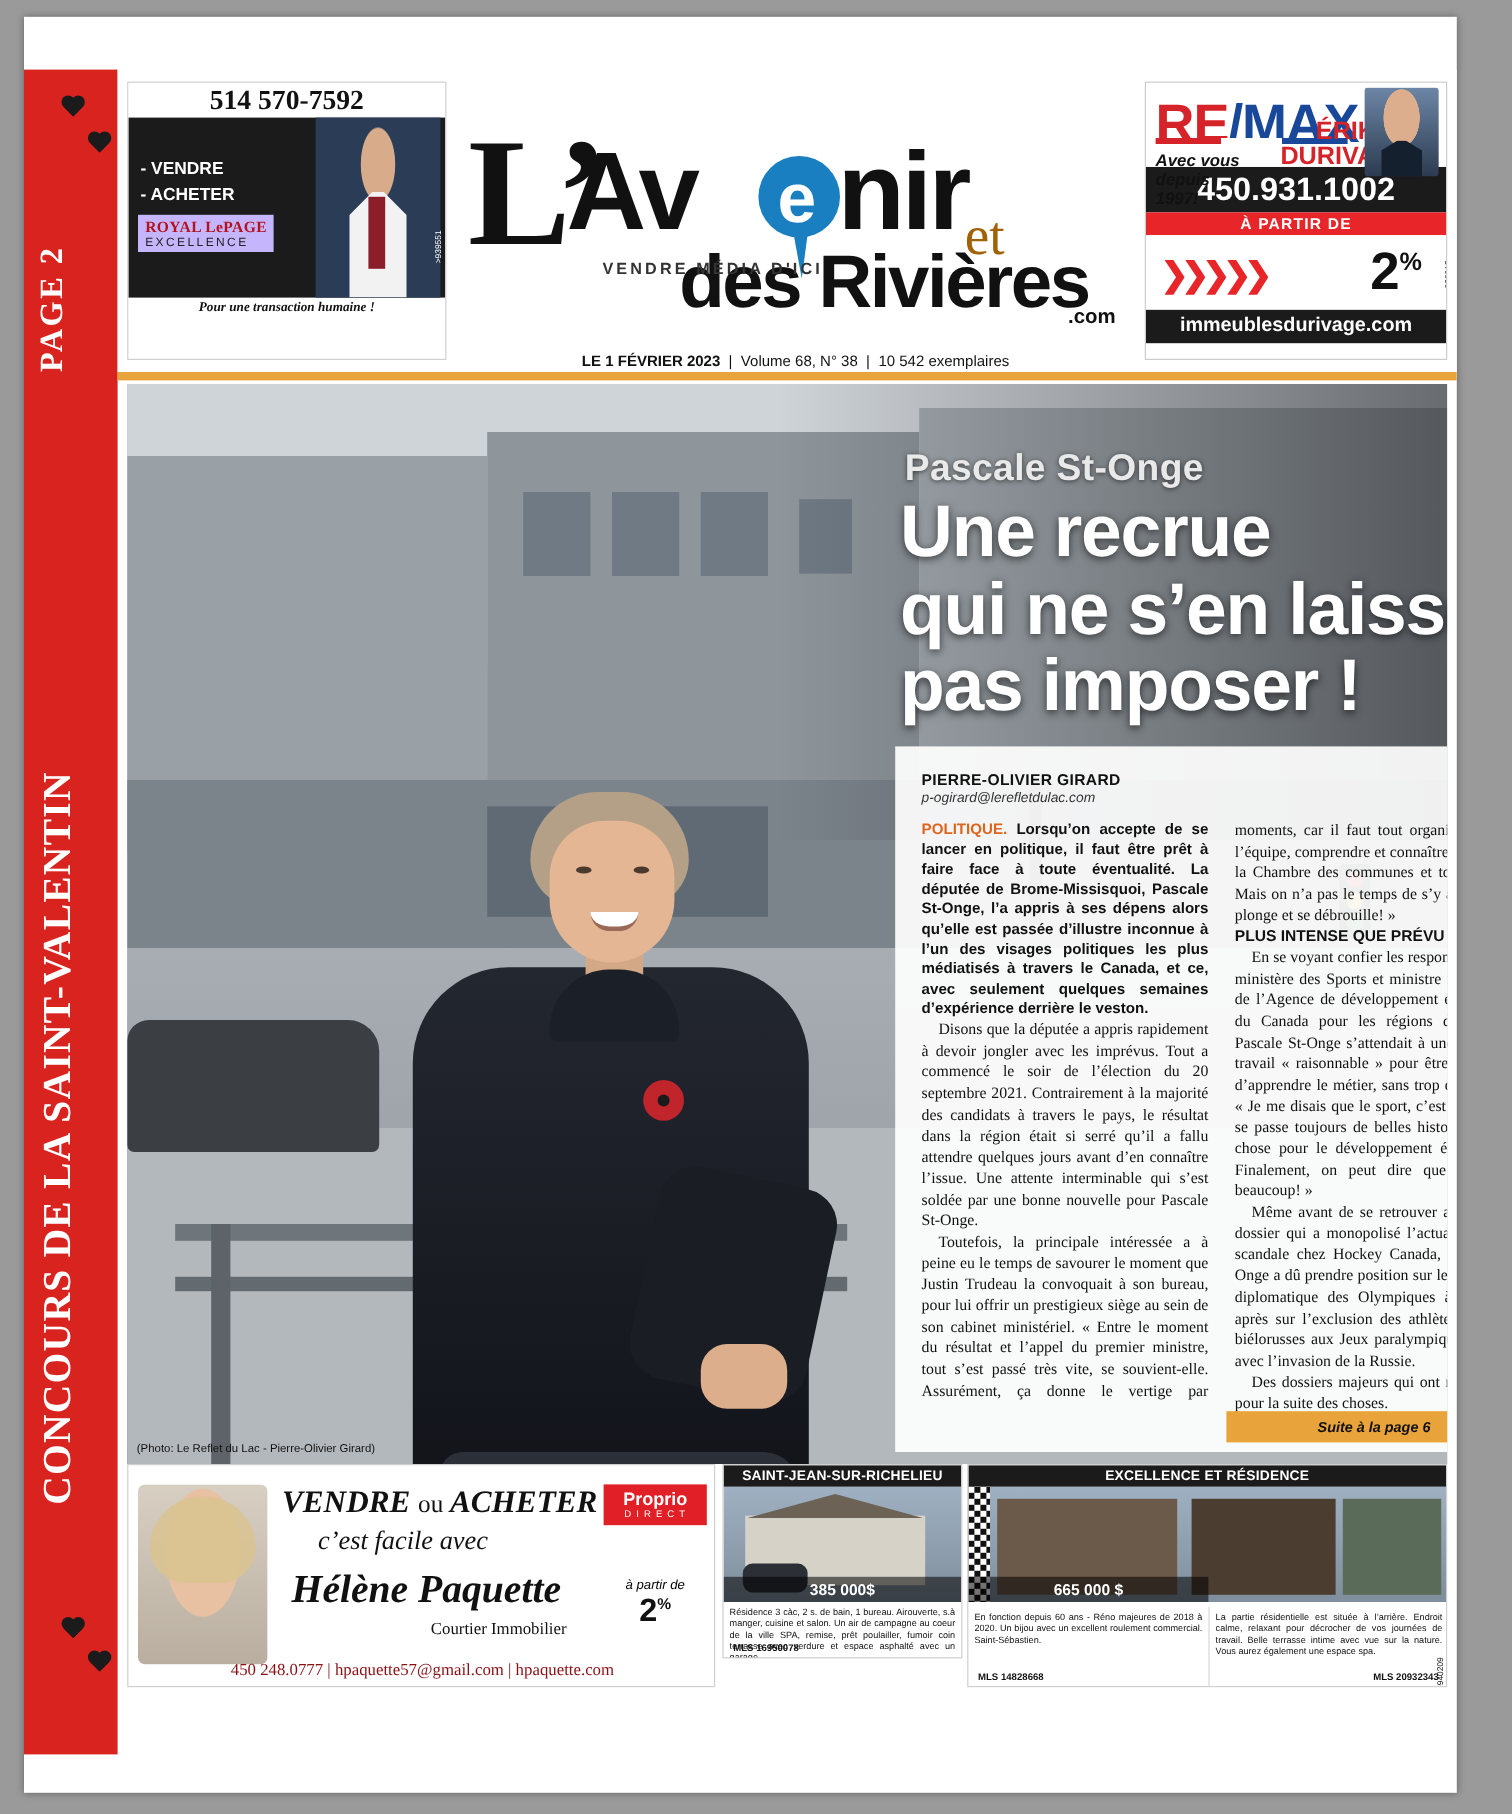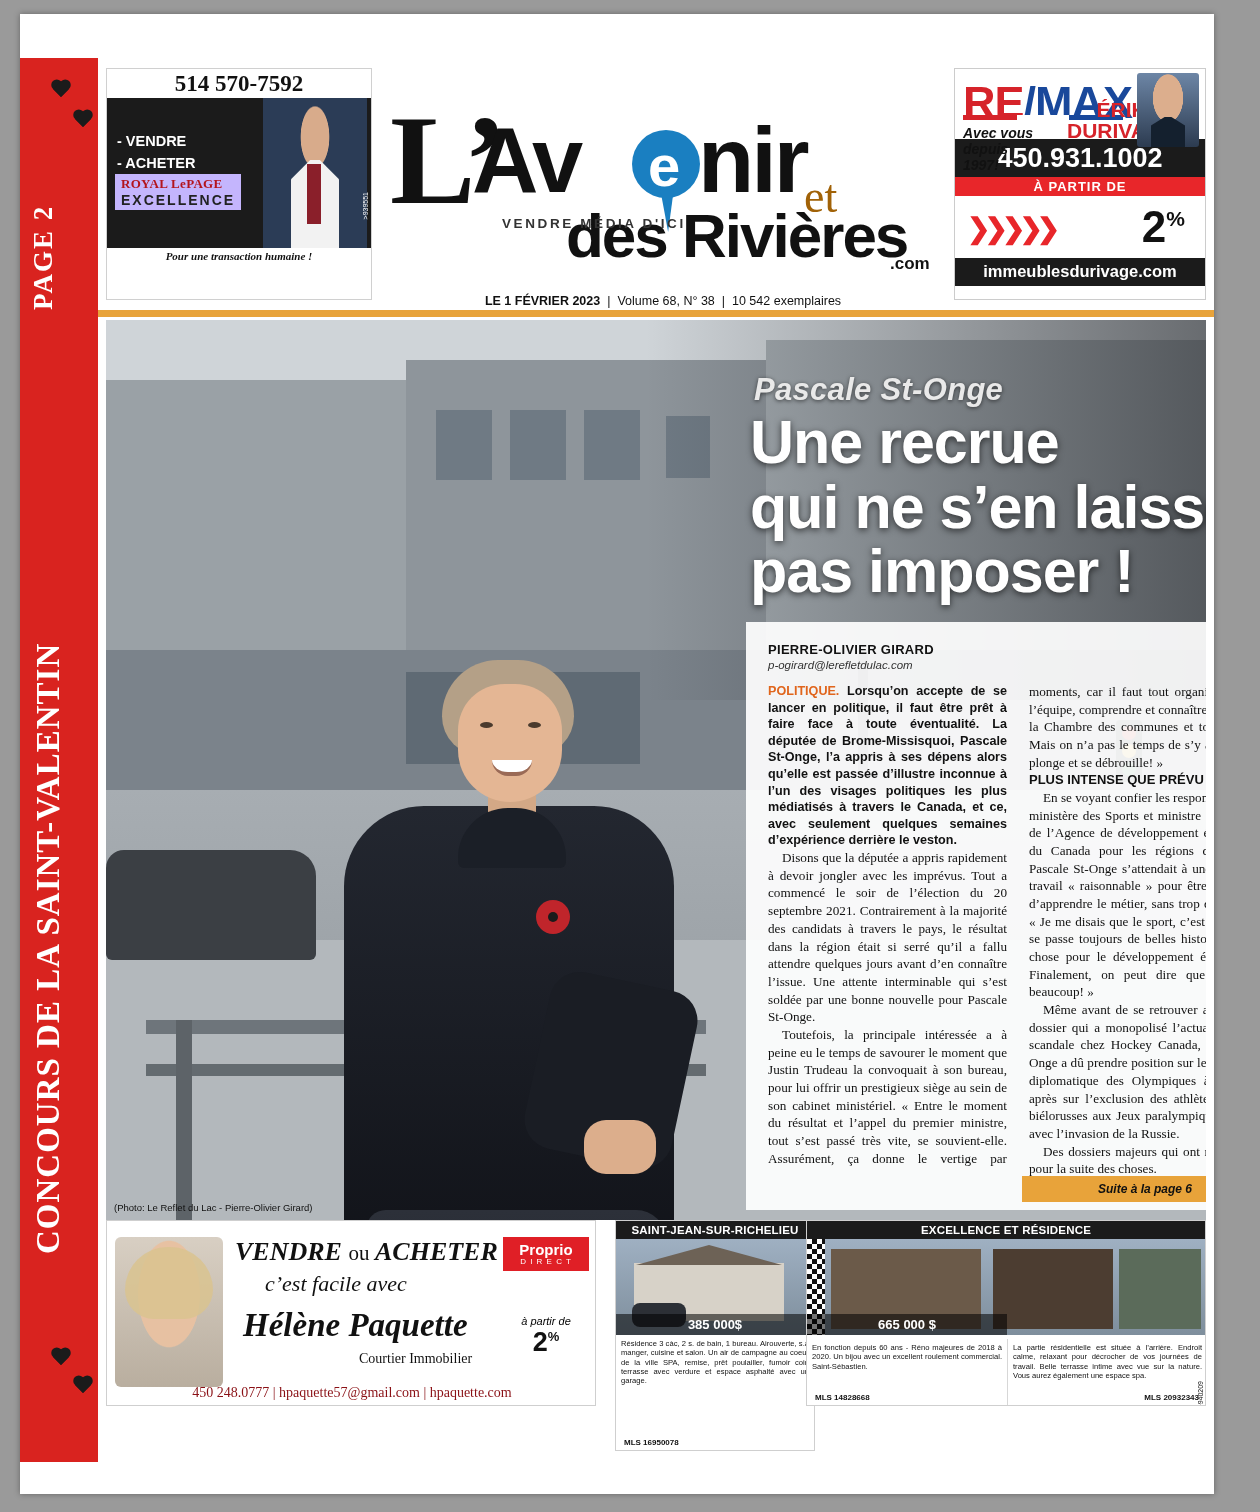--- a/index.html
+++ b/index.html
@@ -80,21 +80,21 @@
   }
   .felix-photo:after{
     content:""; position:absolute; left:28px; top:62px; width:48px; height:88px;
     background:#f2f2f2; clip-path:polygon(40% 0,60% 0,100% 22%,100% 100%,0 100%,0 22%);
   }
   .felix-photo:before{
     content:""; position:absolute; left:44px; top:66px; width:14px; height:60px; background:#8a1f2a; z-index:2;
   }
   .felix-rlp { position:absolute; left:8px; bottom:38px; background:#c4b5fd; padding:2px 6px; }
   .felix-rlp .rlp1 { font-family:"Liberation Serif", serif; font-weight:bold; font-size:13px; color:#b3141c; letter-spacing:.3px;}
-  .felix-rlp .rlp2 { font-size:14px; font-weight:bold; letter-spacing:2px; color:#222; }
+  .felix-rlp .rlp2 { font-size:10px; font-weight:normal; letter-spacing:2px; color:#222; }
   .felix-foot { background:#fff; color:#111; text-align:center; font-family:"Liberation Serif", serif; font-style:italic; font-weight:bold; font-size:11px; line-height:1.25; padding:2px 4px; }
   .felix-code { position:absolute; right:2px; bottom:56px; font-size:7px; color:#fff; transform:rotate(-90deg); transform-origin:right bottom; }
 
   
   .logo-wrap { position:absolute; left:292px; top:46px; width:546px; height:200px; }
   .logo-l {
     position:absolute; left:0; top:-8px;
     font-family:"Liberation Serif", serif; font-weight:bold;
     font-size:128px; color:#111; line-height:1;
   }
@@ -193,21 +193,21 @@
   }
   .p-collar { position:absolute; left:222px; top:158px; width:108px; height:60px; background:#1b1f27; border-radius:50px 50px 6px 6px;}
   .p-poppy { position:absolute; left:300px; top:250px; width:34px; height:34px; border-radius:50%; background:#c0252b; }
   .p-poppy:after{ content:""; position:absolute; left:12px; top:12px; width:10px; height:10px; border-radius:50%; background:#1b1b1b;}
   .p-arm { position:absolute; left:300px; top:330px; width:150px; height:180px; background:#1a1d24; border-radius:30px; transform:rotate(12deg); }
   .p-hand { position:absolute; left:348px; top:470px; width:72px; height:54px; border-radius:22px; background:#dcae8c;}
   .p-legs { position:absolute; left:130px; top:560px; width:300px; height:310px; background:linear-gradient(#2c3039,#1b1e25); border-radius:20px 30px 8px 8px;}
 
   .hero-scrim { position:absolute; right:0; top:0; width:560px; height:380px;
     background:linear-gradient(to left, rgba(20,22,26,.55), rgba(20,22,26,0)); }
-  .kicker { position:absolute; left:648px; top:52px; color:#e9e9e9; font-size:31px; font-weight:bold; letter-spacing:.3px; text-shadow:0 1px 4px rgba(0,0,0,.6);font-style:italic;}
+  .kicker { position:absolute; left:648px; top:52px; color:#e9e9e9; font-size:31px; font-weight:bold; letter-spacing:.3px; text-shadow:0 1px 4px rgba(0,0,0,.6);}
   .headline { position:absolute; left:644px; top:90px; width:520px; color:#fff; font-weight:bold; font-size:61px; line-height:1.06; letter-spacing:-1px; text-shadow:0 2px 7px rgba(0,0,0,.65);}
 
   
   .article { position:absolute; left:640px; top:302px; width:540px; height:588px; background:rgba(255,255,255,.92); padding:20px 18px 8px 22px; }
   .byline { font-weight:bold; font-size:13px; letter-spacing:.3px; color:#111; }
   .byline-mail { font-style:italic; font-size:11.5px; color:#333; margin-top:2px; }
   .cols { column-count:2; column-gap:22px; margin-top:12px; font-family:"Liberation Serif", serif; font-size:13.2px; line-height:1.34; color:#111; text-align:justify; }
   .cols p { margin:0 0 0 0; text-indent:14px; }
   .lede { text-indent:0 !important; font-weight:bold; font-family:"Liberation Sans", sans-serif; font-size:12.6px; line-height:1.32;}
   .lede b.pol { color:#e0651c; }
@@ -227,21 +227,21 @@
   .he-role { position:absolute; left:252px; top:130px; font-family:"Liberation Serif", serif; font-size:14px; color:#111;}
   .he-contact { position:absolute; left:0; bottom:4px; width:490px; text-align:center; font-family:"Liberation Serif", serif; font-size:14px; color:#8a1015;}
   .pd-box { position:absolute; right:6px; top:16px; width:86px; height:150px; }
   .pd-logo { background:#e01f26; color:#fff; font-weight:bold; font-size:15px; text-align:center; padding:5px 2px; line-height:1.05;}
   .pd-logo small{ display:block; font-size:8px; letter-spacing:1px; font-weight:normal;}
   .pd-apd { margin-top:44px; text-align:center; font-size:11px; font-style:italic;}
   .pd-pct { text-align:center; font-size:27px; font-weight:bold; color:#111;}
   .pd-pct sup{ font-size:13px;}
 
   .listing { position:absolute; top:0; border:1px solid #cfcfcf; background:#fff; overflow:hidden;}
-  .l1 { left:509px; width:200px; height:231px;}
+  .l1 { left:496px; width:200px; height:162px;}
   .l2 { left:700px; width:400px; height:186px;}
   .lhdr { background:#1b1b1b; color:#fff; font-weight:bold; font-size:11.5px; text-align:center; padding:3px 2px; letter-spacing:.2px;}
   .lphoto { position:relative; height:96px; background:linear-gradient(#9fb0c2,#7e8e9c); }
   .house { position:absolute; left:18px; top:24px; width:150px; height:58px; background:#d7d2c8; }
   .house:before{ content:""; position:absolute; left:-8px; top:-18px; width:166px; height:20px; background:#6d6256; clip-path:polygon(6% 100%,50% 0,94% 100%);}
   .car2 { position:absolute; left:16px; top:64px; width:54px; height:24px; background:#2c3036; border-radius:8px;}
   .room { position:absolute; background:#6b5a49; }
   .price { position:absolute; left:0; bottom:0; width:100%; text-align:center; background:rgba(0,0,0,.55); color:#fff; font-weight:bold; font-size:13px; padding:3px 0;}
   .ltext { font-size:7.6px; line-height:1.22; padding:4px 5px 0; color:#111; text-align:justify;}
   .mls { position:absolute; bottom:3px; font-size:8px; font-weight:bold; color:#111;}

